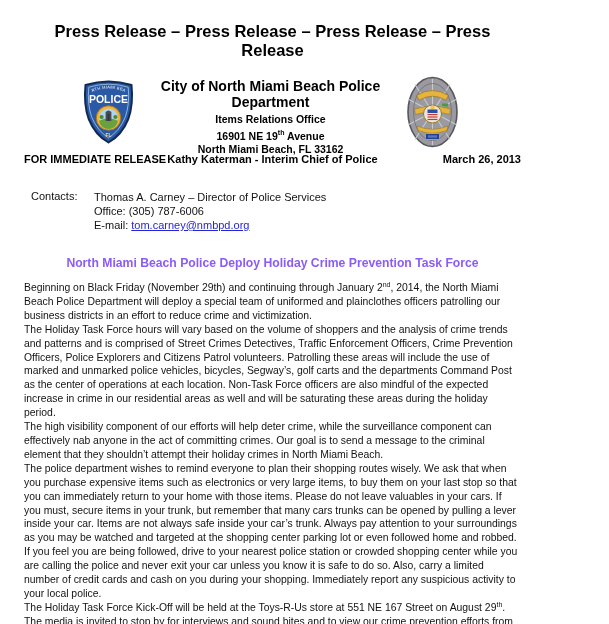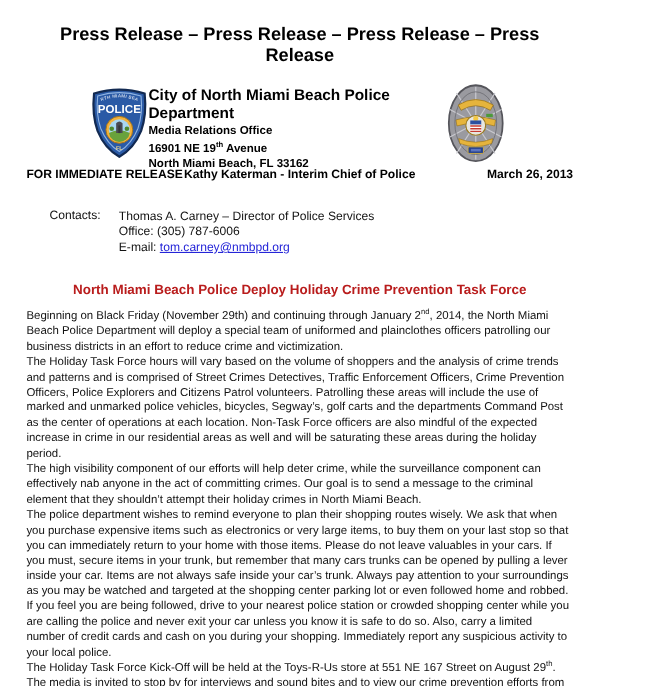--- a/index.html
+++ b/index.html
@@ -15,38 +15,38 @@
   .banner {
     text-align:center; font-size:16.5px; font-weight:bold; color:#000;
     margin-top:2px;
   }
   .letterhead {
     display:flex; align-items:flex-start;
     margin-top:15px; height:76px;
   }
   .badge-left { margin-left:58px; flex:0 0 auto; }
   .badge-right { margin-right:62px; flex:0 0 auto; }
-  .letterhead-center { flex:1 1 auto; padding-top:3px; }
+  .letterhead-center { flex:1 1 auto; text-align:center; padding-top:3px; }
   .dept { font-size:14px; font-weight:bold; color:#000; margin-bottom:3px; }
   .lh-sub { font-size:10.5px; font-weight:bold; color:#000; line-height:13px; }
   .lh-sub sup { font-size:7px; }
   .release-line {
     display:grid; grid-template-columns:1fr auto 1fr; align-items:baseline;
     margin-top:2px; font-size:11px; font-weight:bold; color:#000;
   }
   .release-line .rl-left { justify-self:start; }
   .release-line .rl-center { justify-self:center; }
   .release-line .rl-right { justify-self:end; }
   .contacts { display:flex; margin-top:25px; font-size:11px; }
-  .contacts-label { margin-left:21px; width:63px; flex:0 0 auto; }
+  .contacts-label { margin-left:7px; width:63px; flex:0 0 auto; }
   .contacts-details div { line-height:14px; }
   .email-link { text-decoration:underline; cursor:pointer; }
   .headline {
     margin-top:24px; text-align:center;
-    font-size:12.2px; font-weight:bold; color:#b91c1c;
+    font-size:12.2px; font-weight:bold; color:#8b5cf6;
   }
   .body-text { margin-top:11px; font-size:10.4px; line-height:13.9px; color:#121212; }
   .body-text p { margin:0; }
   .body-text sup { font-size:7px; line-height:0; }
 </style>
 </head>
 <body>
 
 <div class="page">
 
@@ -69,21 +69,21 @@
       <path d="M17 45.8 A9.6 9.6 0 0 0 36 45.8 Q26.5 41.2 17 45.8 Z" fill="#69a23c"></path>
       <circle cx="19.6" cy="42" r="2.1" fill="#4e8a2e"></circle>
       <circle cx="33.4" cy="42" r="2.1" fill="#4e8a2e"></circle>
       <path d="M23.6 37 Q26.5 33.8 29.4 37 L29.4 46 L23.6 46 Z" fill="#4a4a52"></path>
       <rect x="25.6" y="39" width="1.8" height="7" fill="#35353c"></rect>
       <text x="26.5" y="61.8" text-anchor="middle" font-size="5" font-weight="bold" fill="#f3d98c" font-family="'Liberation Sans',sans-serif">FL</text>
     </svg>
 
     <div class="letterhead-center">
       <div class="dept">City of North Miami Beach Police Department</div>
-      <div class="lh-sub">Media Relations Office</div>
+      <div class="lh-sub">Items Relations Office</div>
       <div class="lh-sub"><span>16901 NE 19</span><sup>th</sup><span> Avenue</span></div>
       <div class="lh-sub">North Miami Beach, FL 33162</div>
     </div>
 
     <svg class="badge-right" width="53" height="74" viewBox="0 0 53 74" aria-hidden="true">
       <ellipse cx="26.5" cy="37" rx="24.5" ry="34.5" fill="#9a9aa0" stroke="#55555b" stroke-width="1.6"></ellipse>
       <g stroke="#c9c9cf" stroke-width="1.1">
         <line x1="26.5" y1="37" x2="26.5" y2="4"></line>
         <line x1="26.5" y1="37" x2="44" y2="9.5"></line>
         <line x1="26.5" y1="37" x2="50" y2="24.5"></line>

